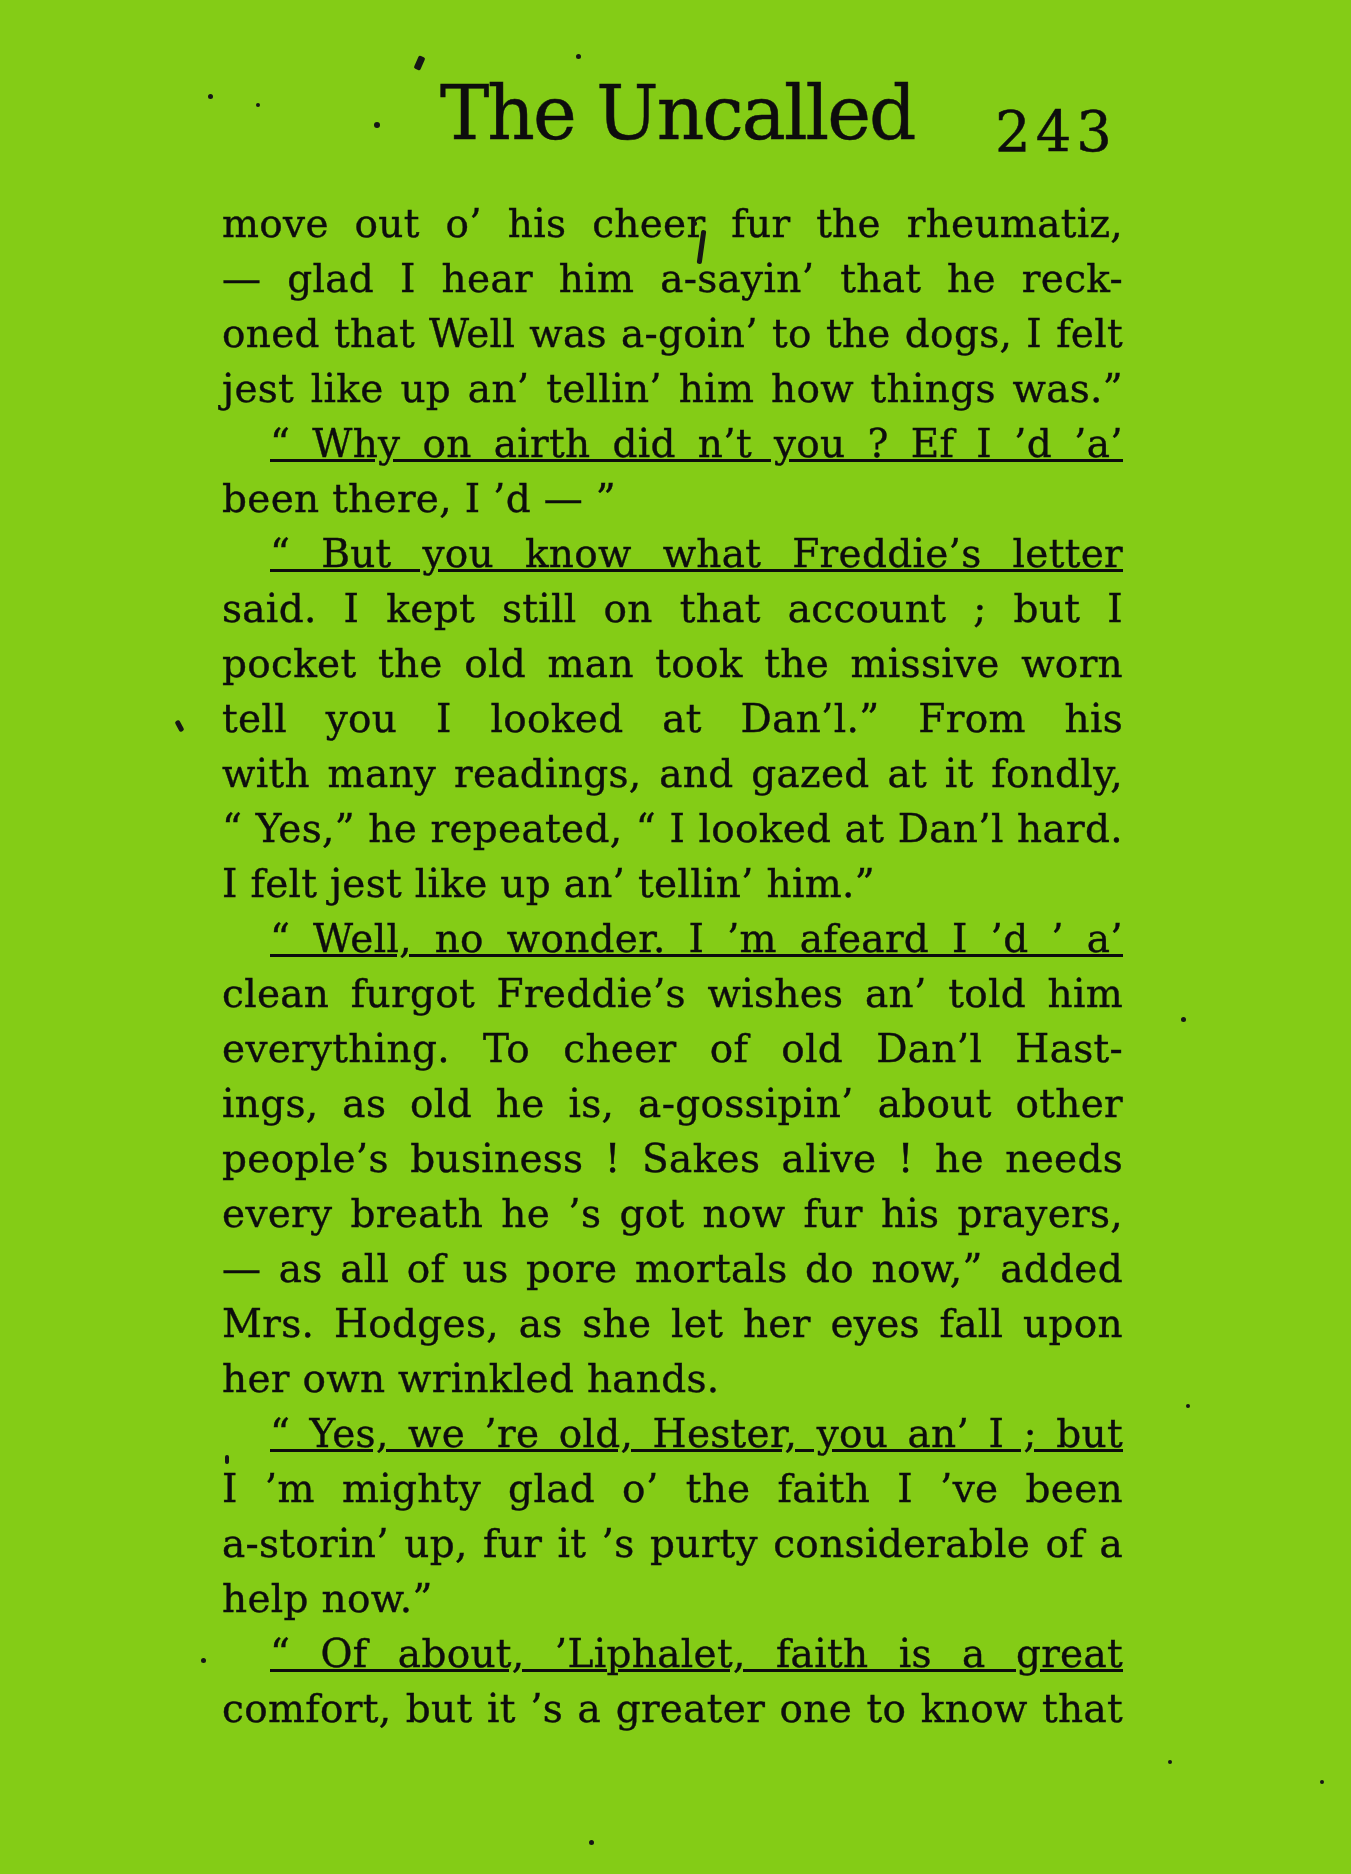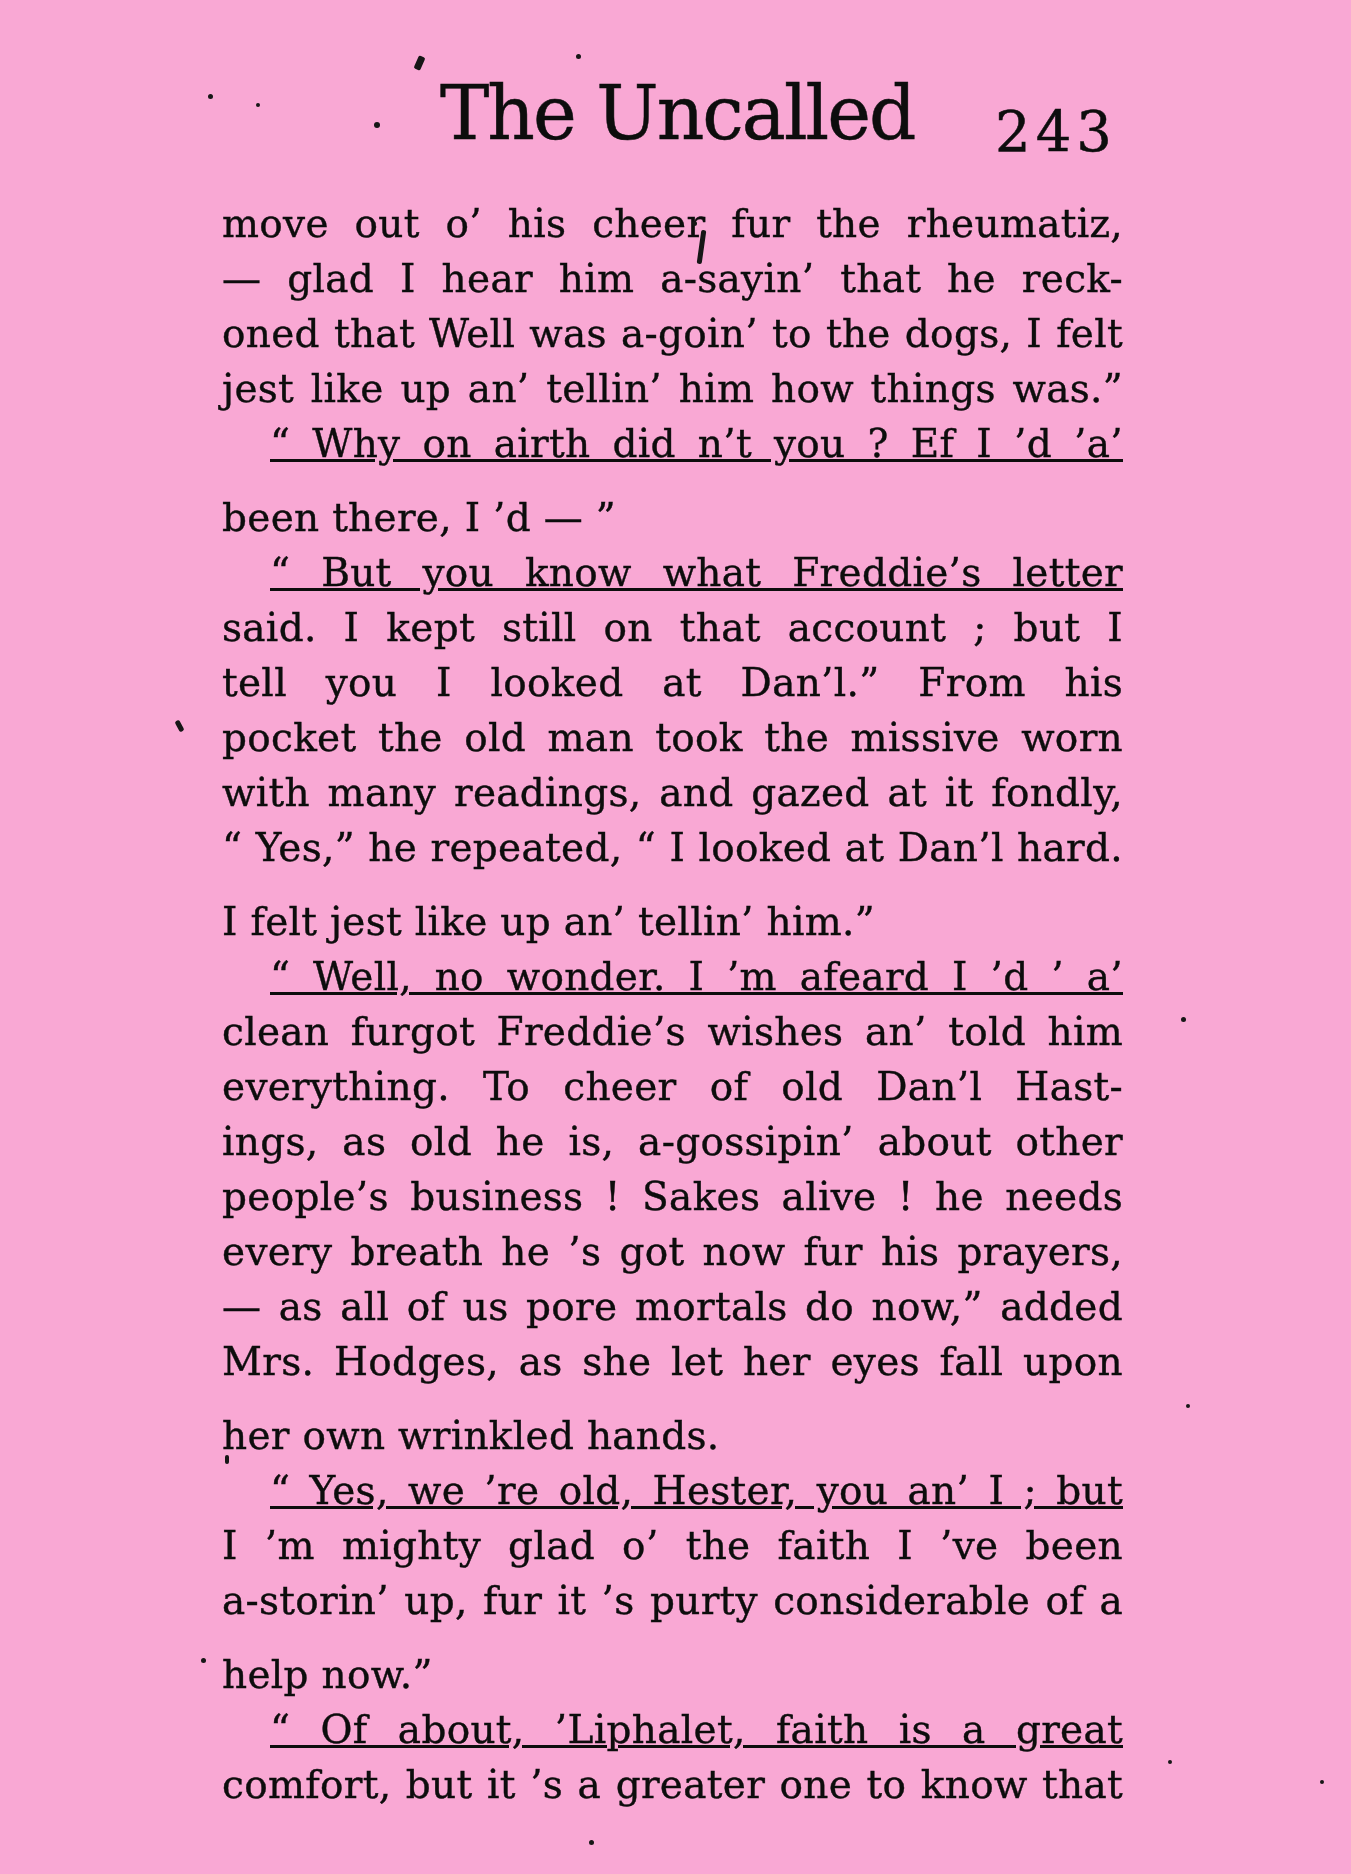--- a/index.html
+++ b/index.html
@@ -6,21 +6,21 @@
   body {
     width: 1351px; height: 1874px;
     background: #ffffff;
     position: relative;
     font-family: "DejaVu Serif", "Liberation Serif", serif;
     color: #0d0d0d;
     overflow: hidden;
   }
   .page {
     position: absolute; inset: 0;
-    background: #f9a8d4;
+    background: #84cc16;
   }
   .title {
     position: absolute;
     left: 440px; top: 73px;
     font-size: 74px; line-height: 80px;
     letter-spacing: -2px;
     white-space: nowrap;
     -webkit-text-stroke: 0.5px #0d0d0d;
   }
   .pageno {
@@ -40,21 +40,21 @@
   .ln {
     display: block;
     font-size: 39px;
     line-height: 55px;
     letter-spacing: 0.3px;
     text-align: justify;
     text-align-last: justify;
     text-justify: inter-word;
     -webkit-text-stroke: 0.4px #0d0d0d;
   }
-  .ln.last { text-align-last: left; margin-top: 19px; }
+  .ln.last { text-align-last: left; }
   .ln.ind  { text-indent: 48px; text-decoration: underline; }
   .speck {
     position: absolute;
     background: #161616;
     border-radius: 50%;
   }
   .speck.tick { border-radius: 2px; }
 </style>
 </head>
 <body>
@@ -74,22 +74,22 @@
     </p>
 
     <p class="para">
       <span class="ln j ind">“ Why on airth did n’t you ?  Ef I ’d ’a’</span>
       <span class="ln last">been there, I ’d — ”</span>
     </p>
 
     <p class="para">
       <span class="ln j ind">“ But you know what Freddie’s letter</span>
       <span class="ln j">said.  I kept still on that account ; but I</span>
+      <span class="ln j">pocket the old man took the missive worn</span>
       <span class="ln j">tell you I looked at Dan’l.”  From his</span>
-      <span class="ln j">pocket the old man took the missive worn</span>
       <span class="ln j">with many readings, and gazed at it fondly,</span>
       <span class="ln j">“ Yes,” he repeated, “ I looked at Dan’l hard.</span>
       <span class="ln last">I felt jest like up an’ tellin’ him.”</span>
     </p>
 
     <p class="para">
       <span class="ln j ind">“ Well, no wonder.  I ’m afeard I ’d ’ a’</span>
       <span class="ln j">clean furgot Freddie’s wishes an’ told him</span>
       <span class="ln j">everything.  To cheer of old Dan’l Hast-</span>
       <span class="ln j">ings, as old he is, a-gossipin’ about other</span>

